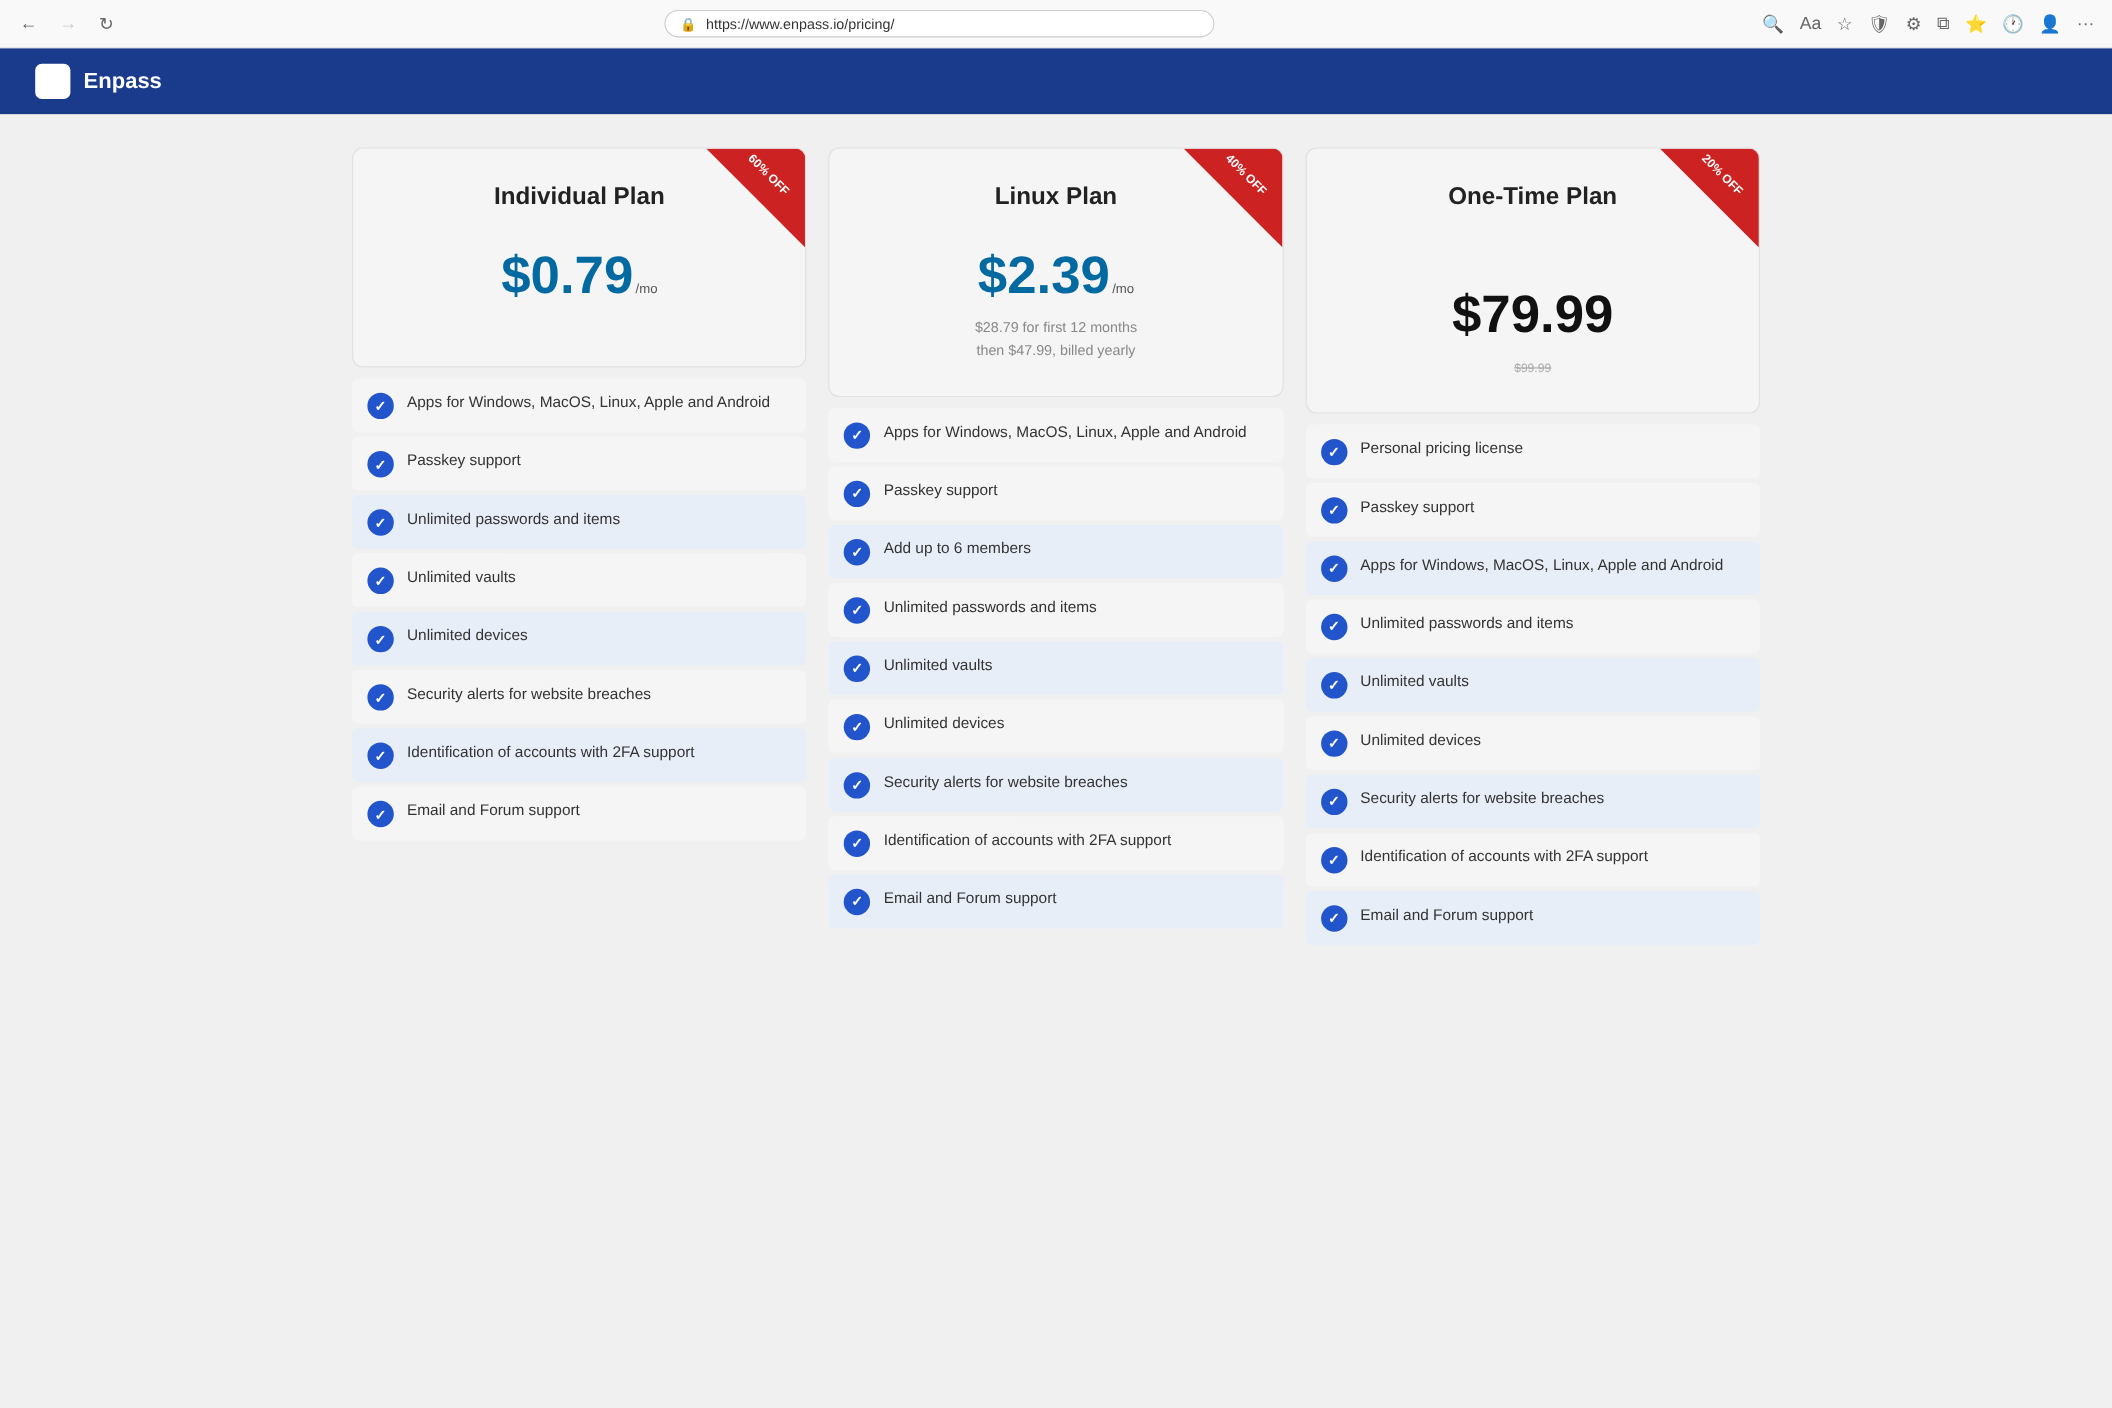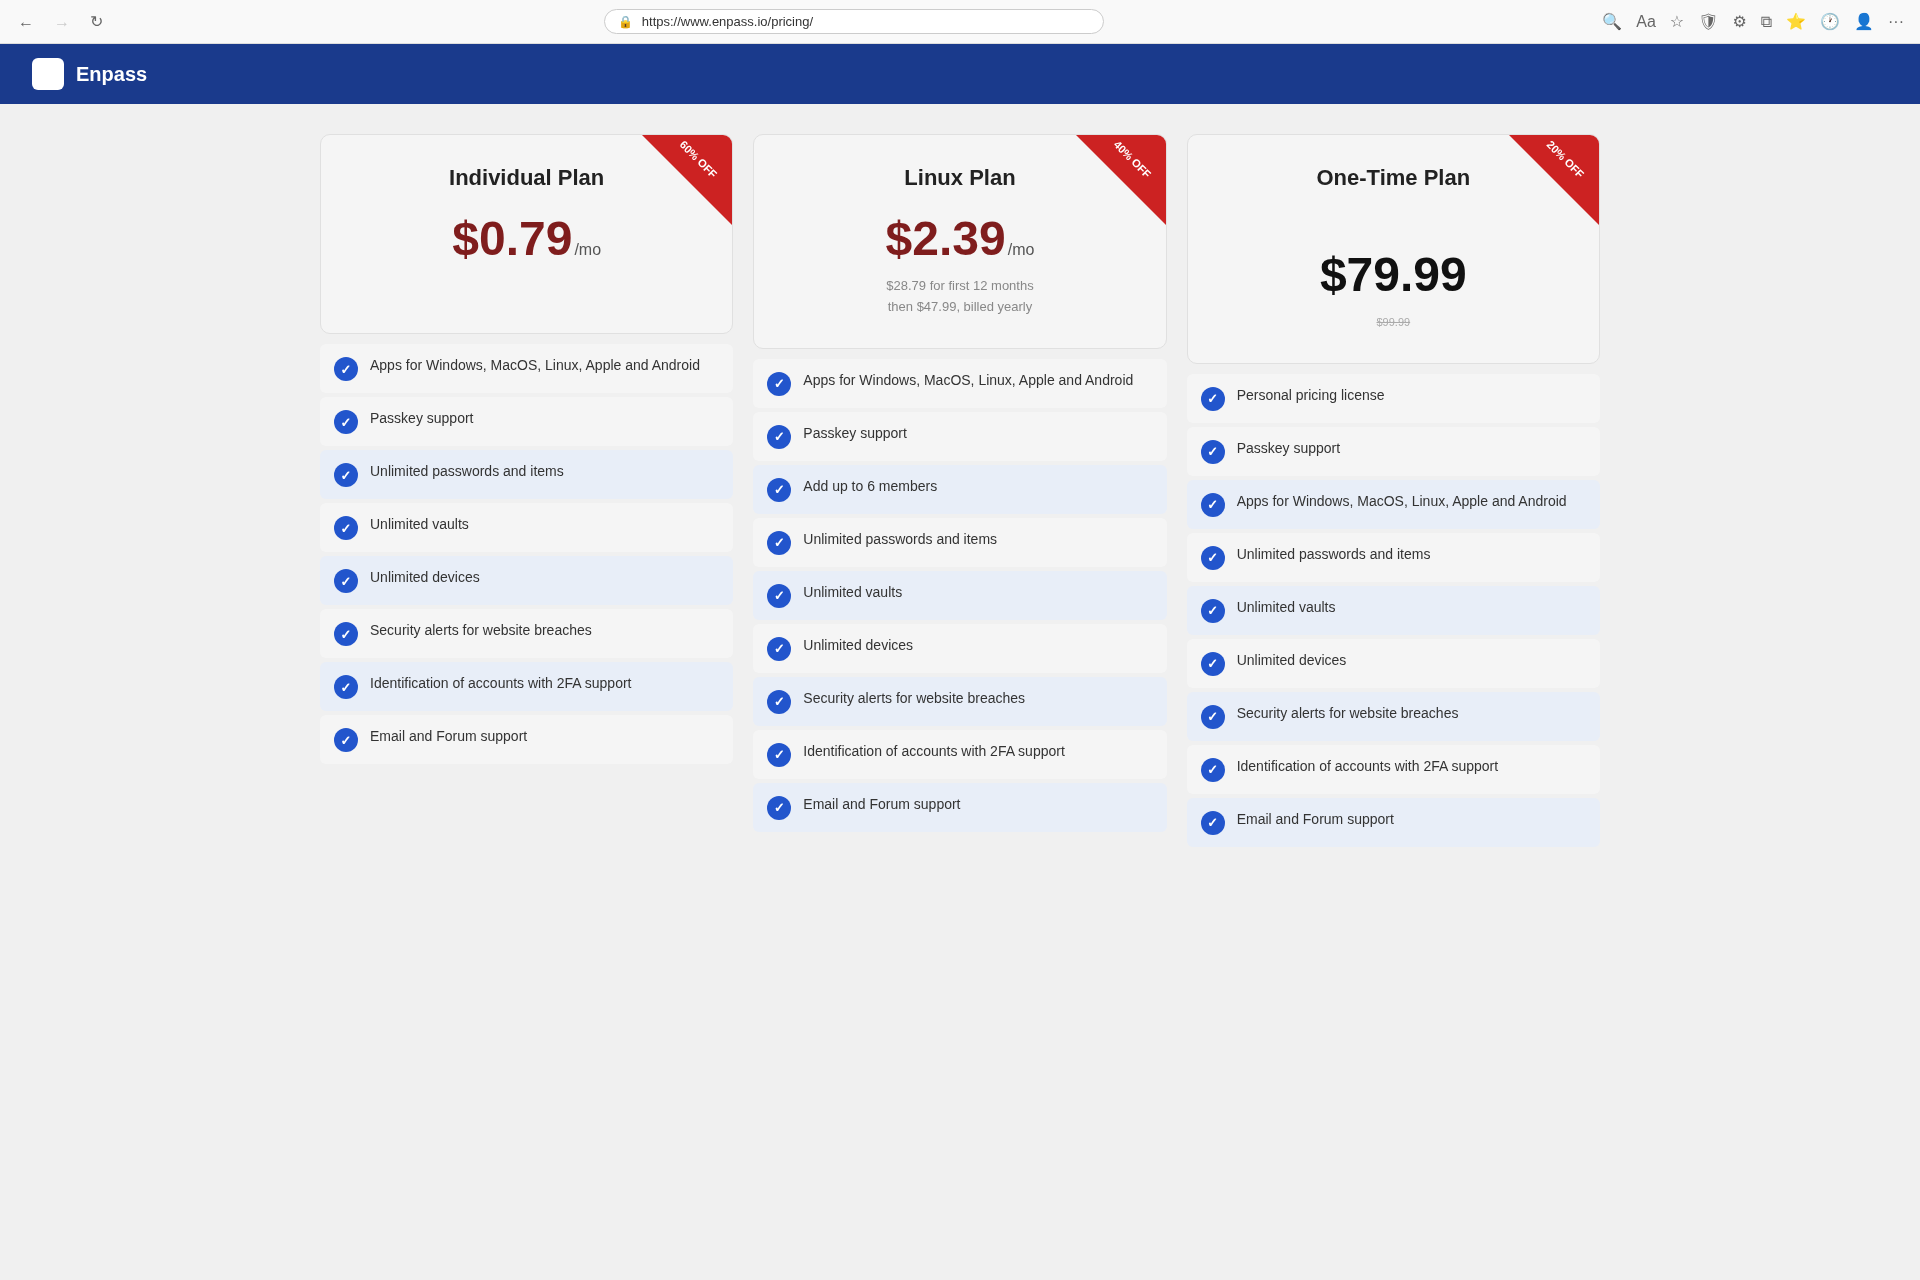--- a/index.html
+++ b/index.html
@@ -144,37 +144,37 @@
       text-align: center;
       transform: rotate(45deg);
       width: 60px;
       line-height: 1.2;
     }
 
     .plan-name {
       font-size: 22px;
       font-weight: 700;
       color: #222;
-      margin-bottom: 20px;
+      margin-bottom: 32px;
     }
 
     .plan-price {
       display: flex;
       align-items: baseline;
       justify-content: center;
       gap: 2px;
       margin-bottom: 10px;
     }
     .price-amount {
       font-size: 48px;
       font-weight: 800;
-      color: #7f1d1d;
+      color: #0369a1;
     }
     .price-period {
-      font-size: 16px;
+      font-size: 12px;
       color: #555;
     }
     .price-one-time {
       font-size: 48px;
       font-weight: 800;
       color: #111;
       margin-top: 36px;
     }
 
     .price-details {

